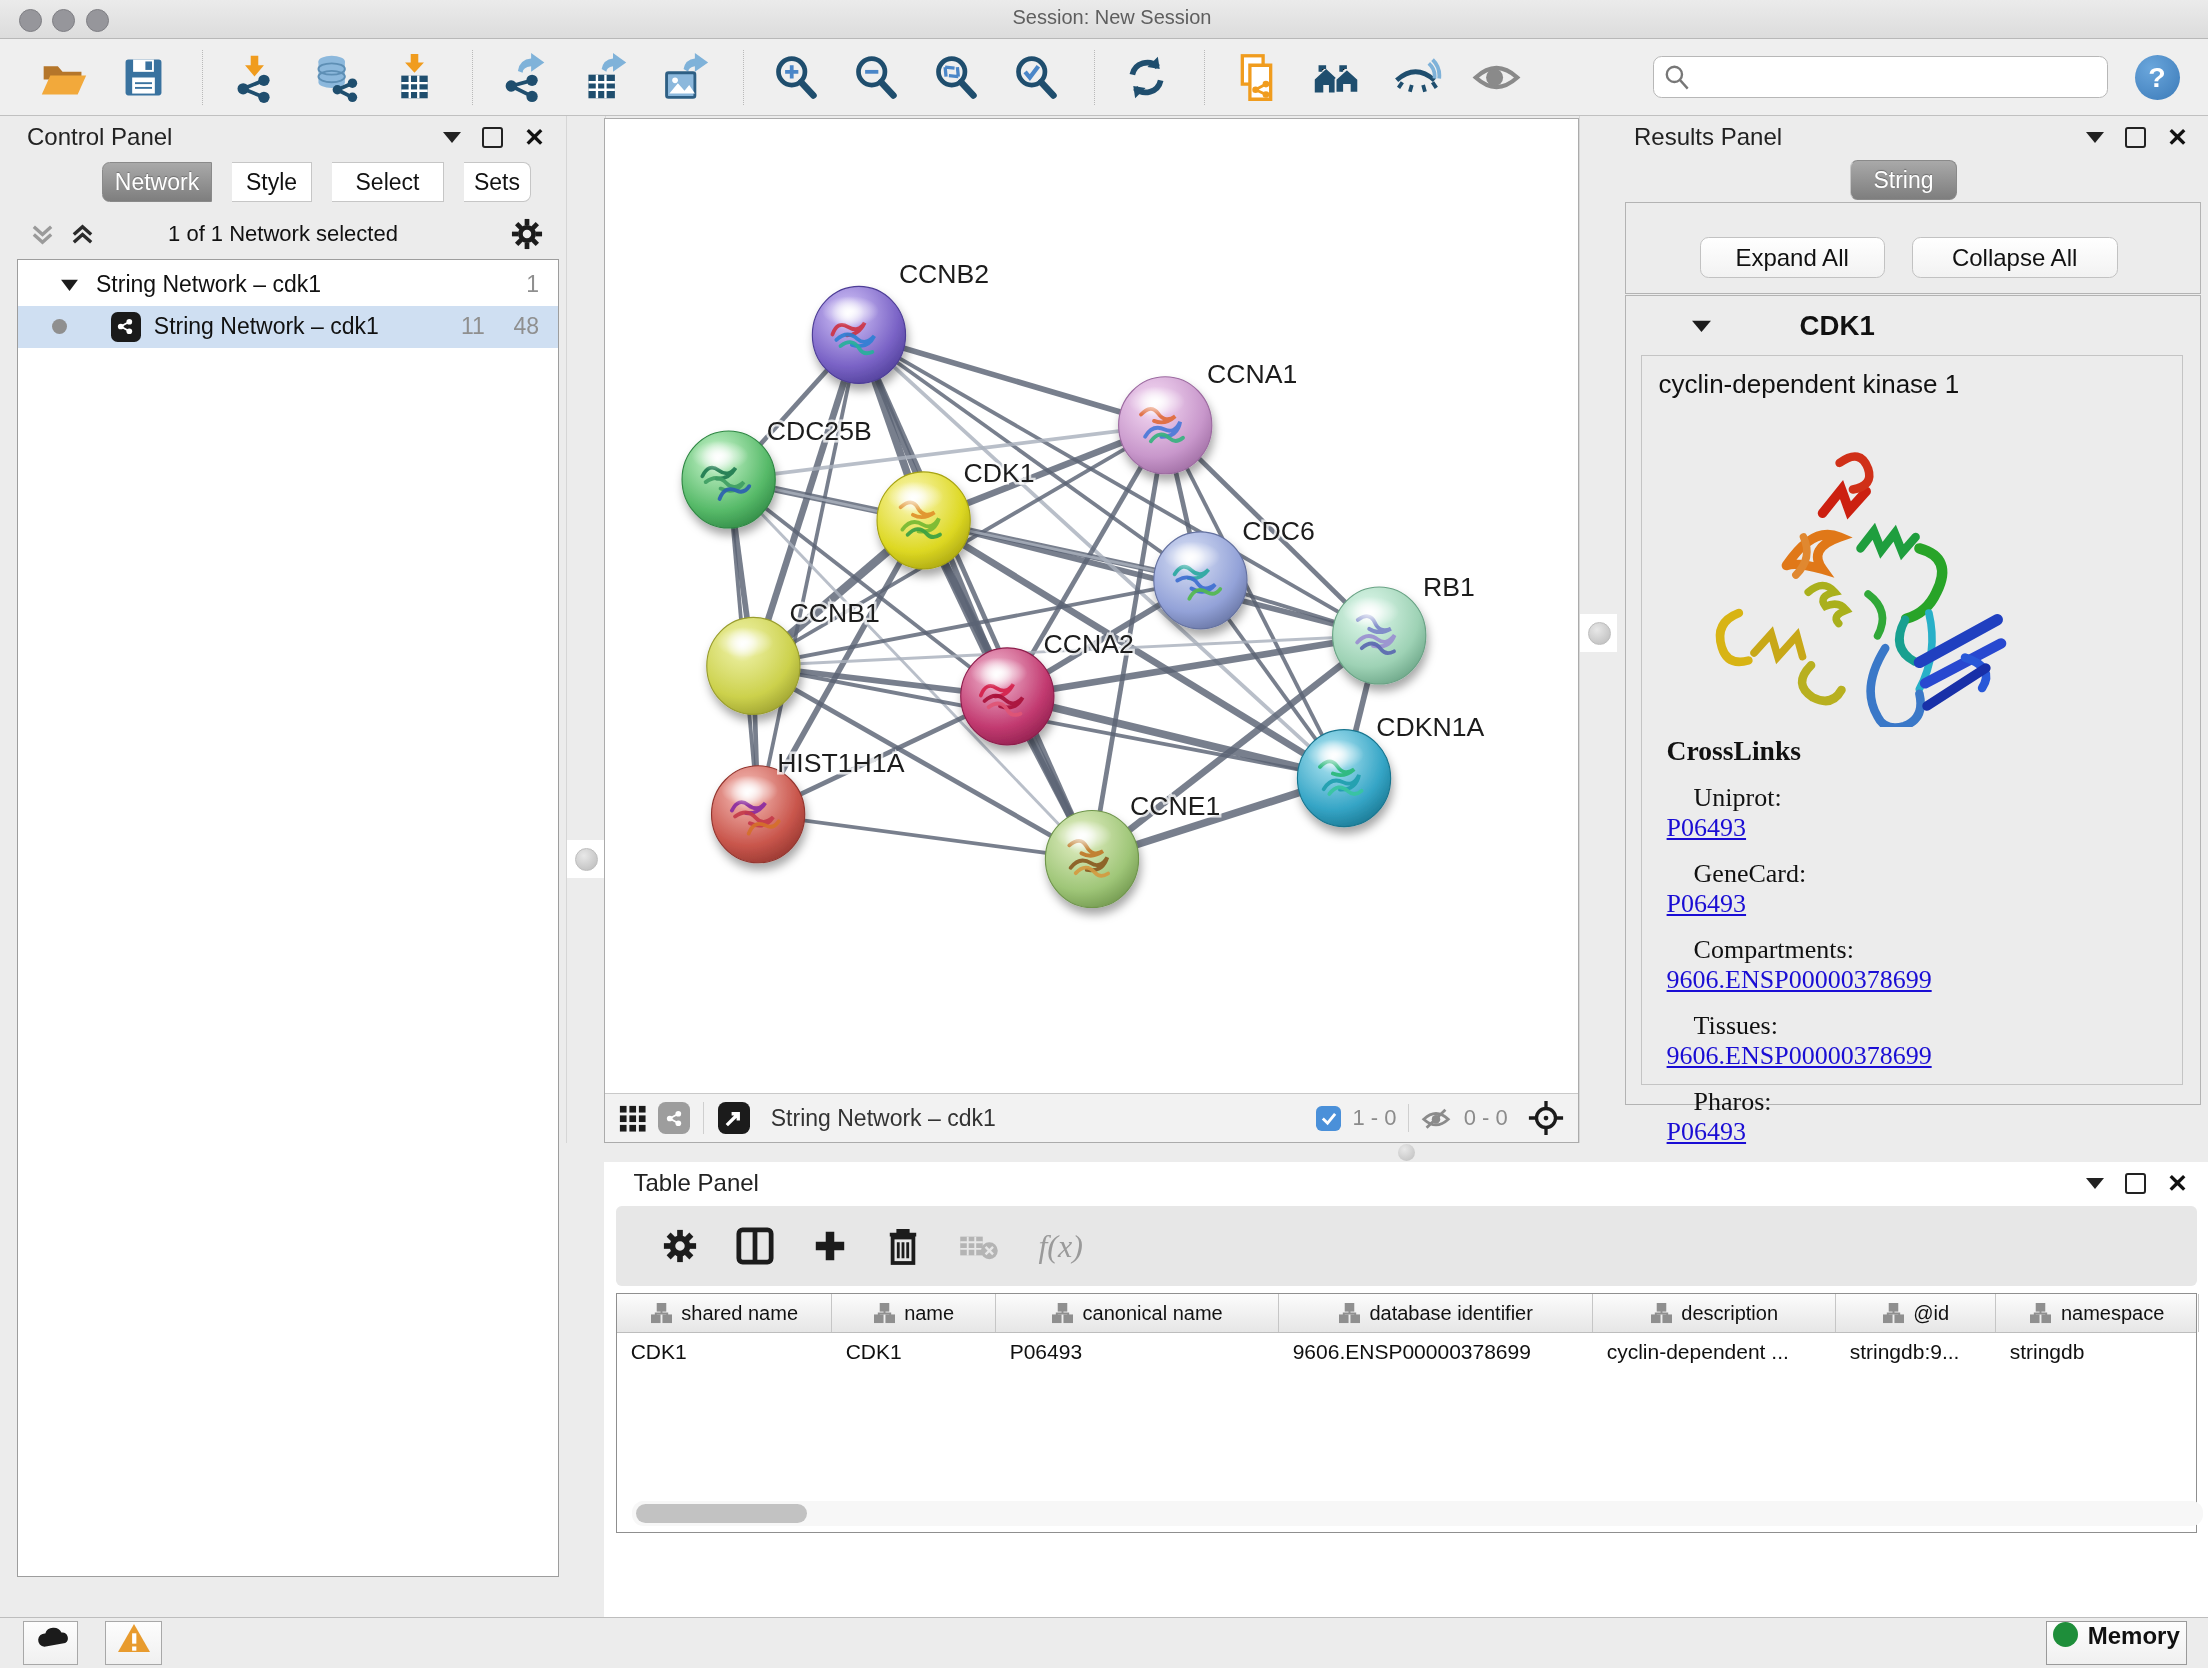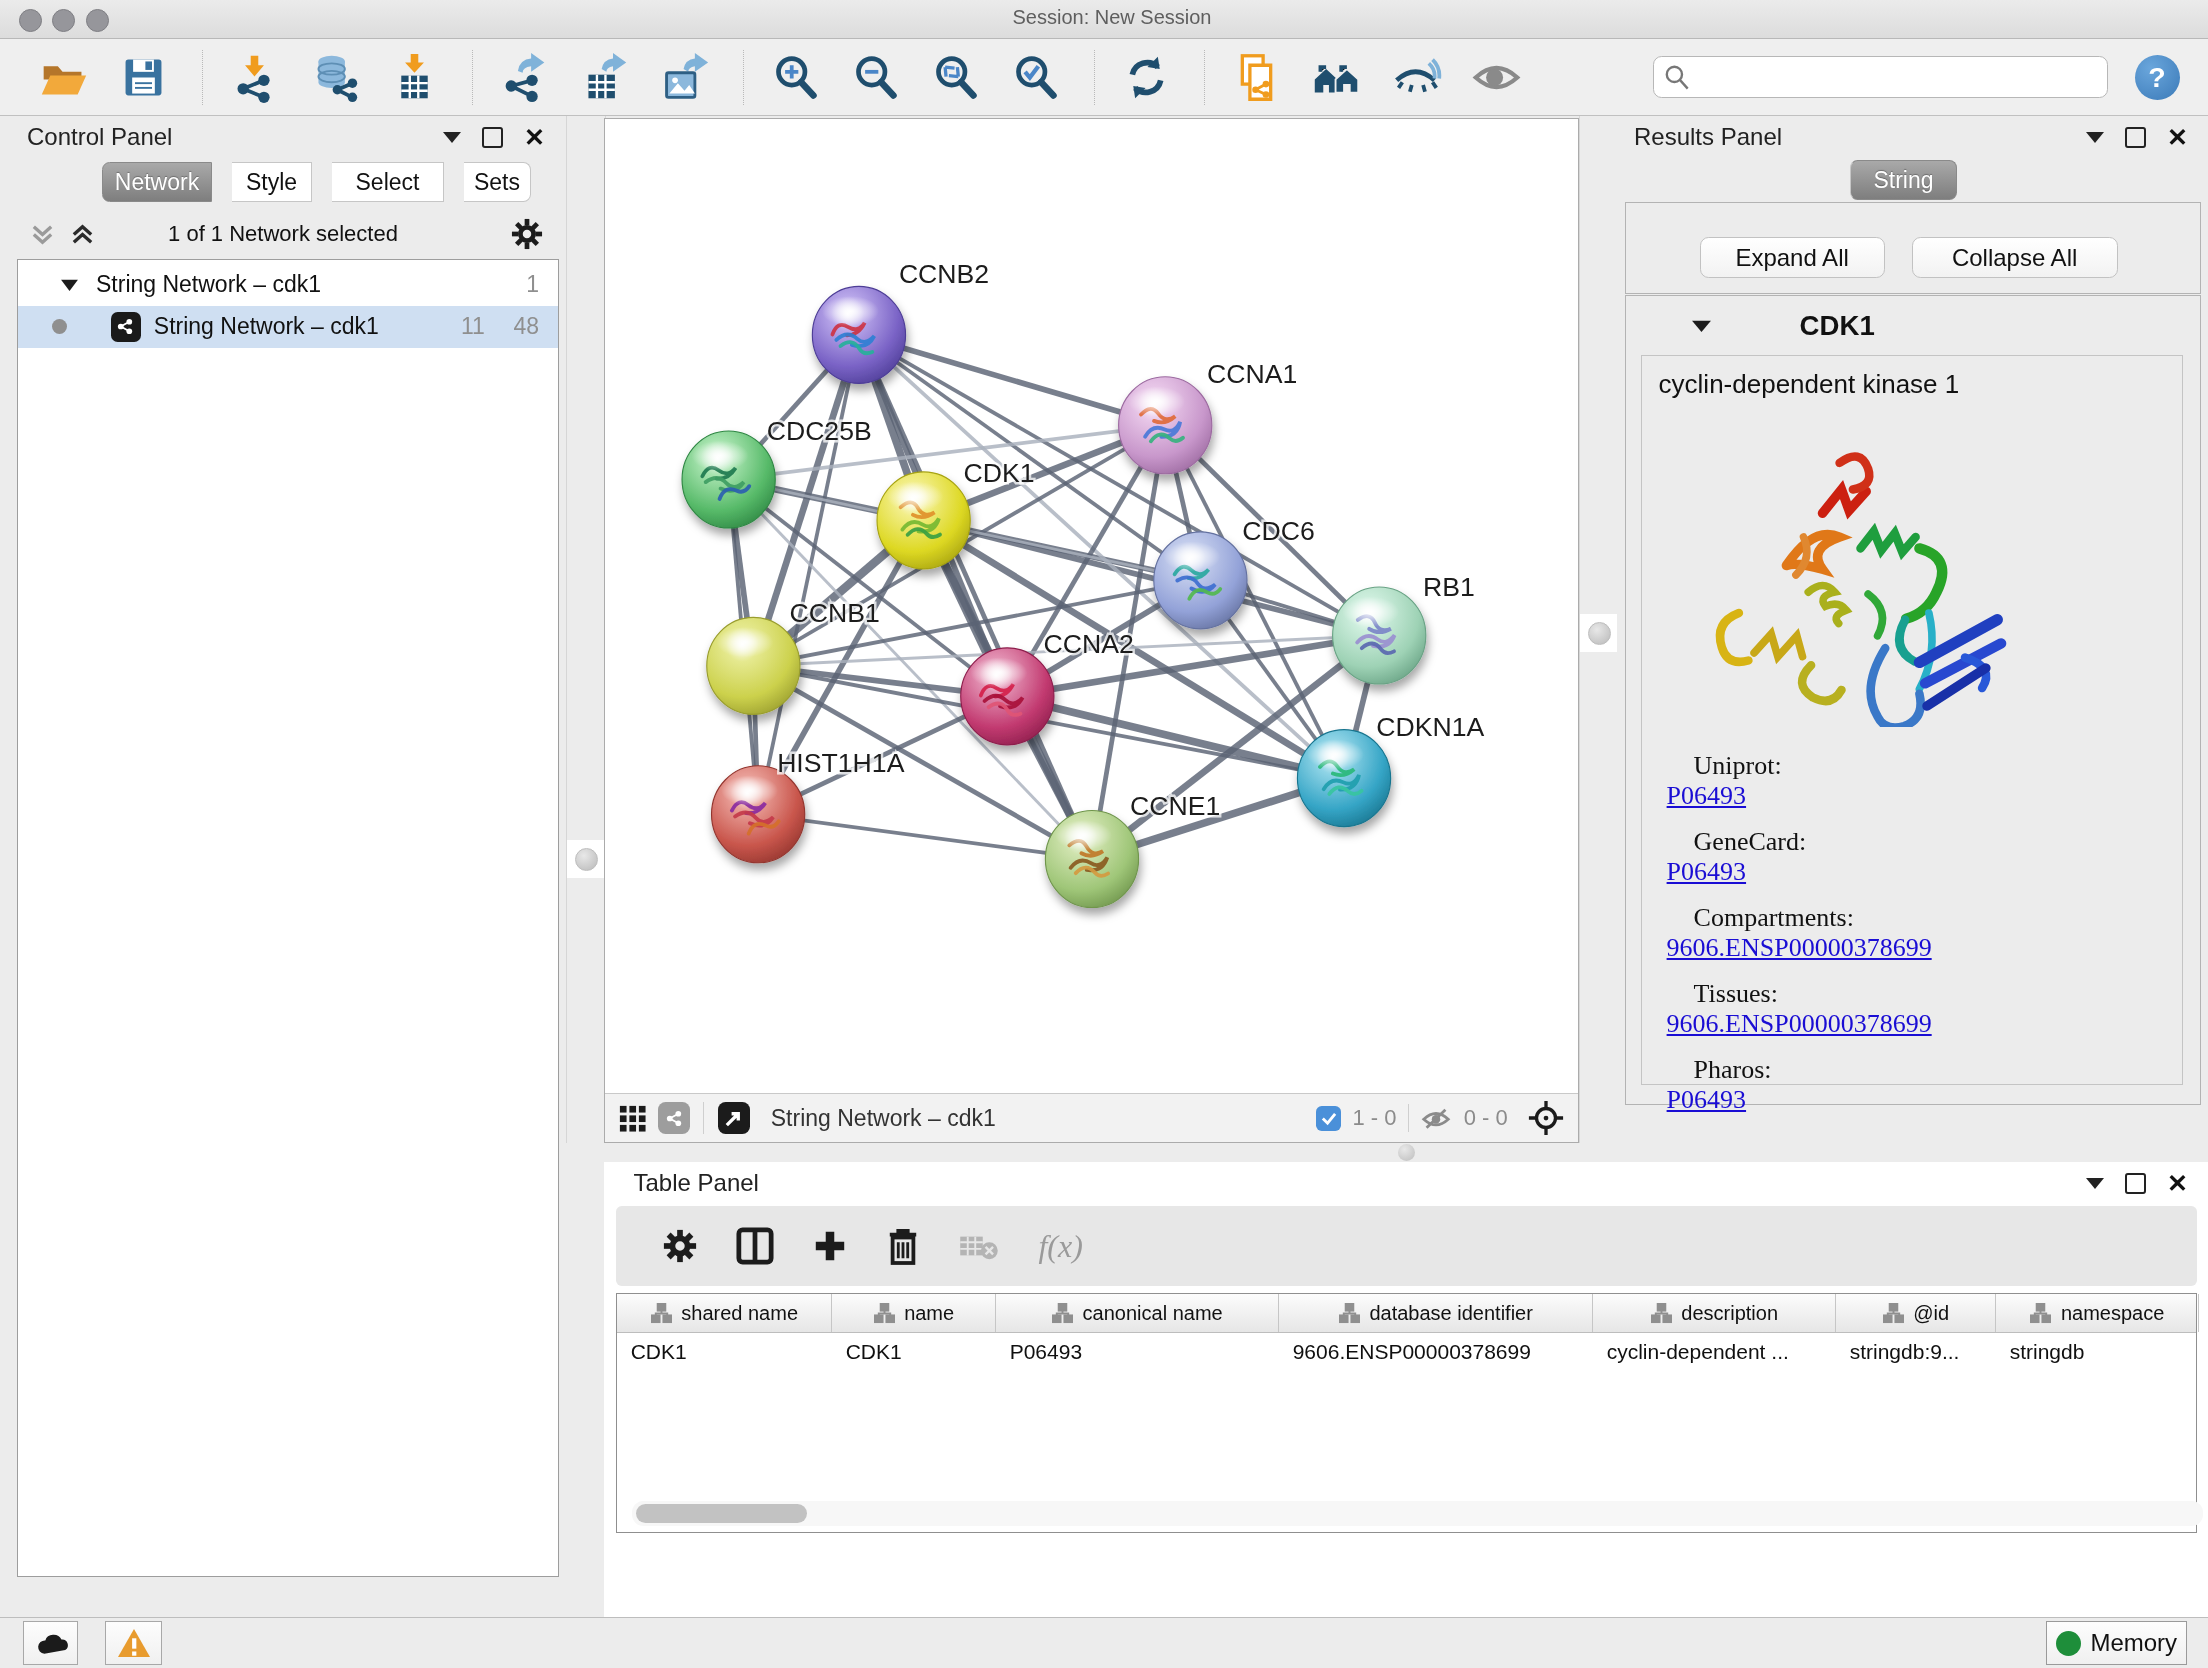--- a/index.html
+++ b/index.html
@@ -102,21 +102,21 @@
   .td{font-size:21px;color:#101010;display:flex;align-items:center;padding-left:13.3px;box-sizing:border-box;
     overflow:hidden;white-space:nowrap;flex:none;}
   #tp-hscroll{position:absolute;left:15px;top:207px;width:1571px;height:25px;background:#f7f7f7;border-radius:11.4px;}
   #tp-thumb{position:absolute;left:3.8px;top:2.9px;width:171px;height:19px;border-radius:9.5px;background:#c2c2c2;}
   #tp-tabs{position:absolute;left:509px;top:391px;}
 
   
   #statusbar{left:0;top:1617px;width:2208px;height:51px;background:#ececec;border-top:1px solid #bdbdbd;
     display:flex;align-items:center;box-sizing:border-box;}
   .sb-btn{height:42px;border:1.9px solid #a8a8a8;background:linear-gradient(#fdfdfd,#f0f0f0);
-    display:flex;align-items:center;justify-content:center;}
+    display:flex;align-items:flex-start;justify-content:center;font-weight:bold;}
   #memory-btn{margin-left:auto;margin-right:21px;width:139px;font-size:24px;color:#111;gap:9.5px;border-width:1px;border-color:#9a9a9a;}
   #mem-dot{width:25px;height:25px;border-radius:50%;background:#1e8e3a;}
 </style>
 </head>
 <body>
 
 <div id="titlebar" class="abs">
   <div class="tlight" style="left:19px"></div>
   <div class="tlight" style="left:52px"></div>
   <div class="tlight" style="left:86px"></div>
@@ -709,20 +709,21 @@
           <path d="M237,207 q-16,30 10,44" stroke="#18a090" stroke-width="9"></path>
           <path d="M262,200 q10,42 -10,80" stroke="#28b0c8" stroke-width="8"></path>
           <path d="M216,237 q-26,42 -8,72 q8,16 28,10 q22,-8 16,-34" stroke="#3a78c8" stroke-width="9"></path>
           <path d="M252,252 L334,207" stroke="#2040c0" stroke-width="12"></path>
           <path d="M258,274 L338,232" stroke="#2848d0" stroke-width="11"></path>
           <path d="M300,247 q32,10 18,32" stroke="#2858d8" stroke-width="9"></path>
           <path d="M322,258 l-62,40" stroke="#1830a8" stroke-width="10"></path>
         </g>
       </svg>
       <div id="crosslinks">
+        <div class="clt">CrossLinks</div>
         <div class="cl-row">
           <span class="cl-label">Uniprot:</span>
           <a href="#">P06493</a>
           </div>
         <div class="cl-row">
           <span class="cl-label">GeneCard:</span>
           <a href="#">P06493</a>
           </div>
         <div class="cl-row">
           <span class="cl-label">Compartments:</span>

